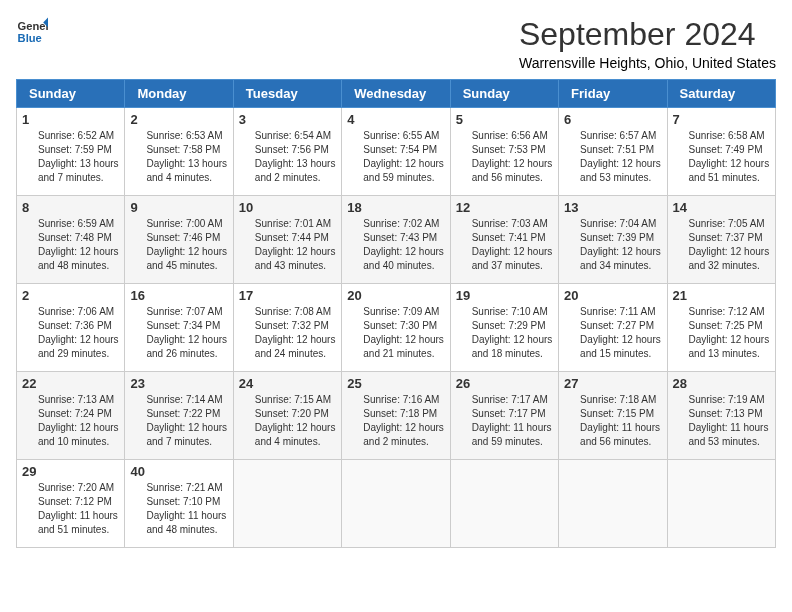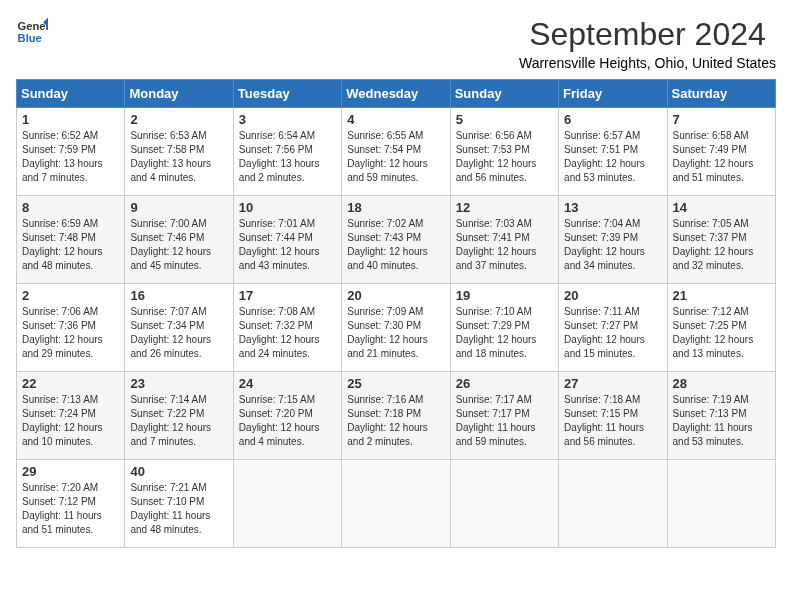--- a/index.html
+++ b/index.html
@@ -19,21 +19,21 @@
     .logo {
       display: flex;
       align-items: center;
       gap: 4px;
     }
     .logo-icon {
       width: 32px;
       height: 32px;
     }
     .title-area {
-      text-align: center;
+      text-align: left;
     }
     .month-title {
       font-size: 32px;
       font-weight: normal;
       color: #333;
     }
     .location-title {
       font-size: 14px;
       color: #000000;
       margin-top: 2px;
@@ -41,21 +41,21 @@
     .calendar-table {
       width: 100%;
       border-collapse: collapse;
       border: 1px solid #ccc;
     }
     .calendar-table th {
       background: #2970b8;
       color: #fff;
       font-size: 13px;
       font-weight: bold;
-      padding: 6px 4px;
+      padding: 6px 12px;
       text-align: left;
       border: 1px solid #4a8fd0;
     }
     .calendar-table td {
       vertical-align: top;
       padding: 4px 5px;
       border: 1px solid #ccc;
       font-size: 10.5px;
       color: #333;
       width: 14.28%;
@@ -72,20 +72,21 @@
     .day-number {
       font-size: 13px;
       font-weight: bold;
       display: block;
       margin-bottom: 2px;
     }
     .day-info {
       font-size: 10px;
       line-height: 1.4;
       color: #333;
+      margin-left: 16px;
     }
     .empty-cell {
       background: #f9f9f9 !important;
     }
     
     .row-odd td { background: #ffffff; }
     .row-even td { background: #f2f2f2; }
   </style>
 </head>
 <body>

